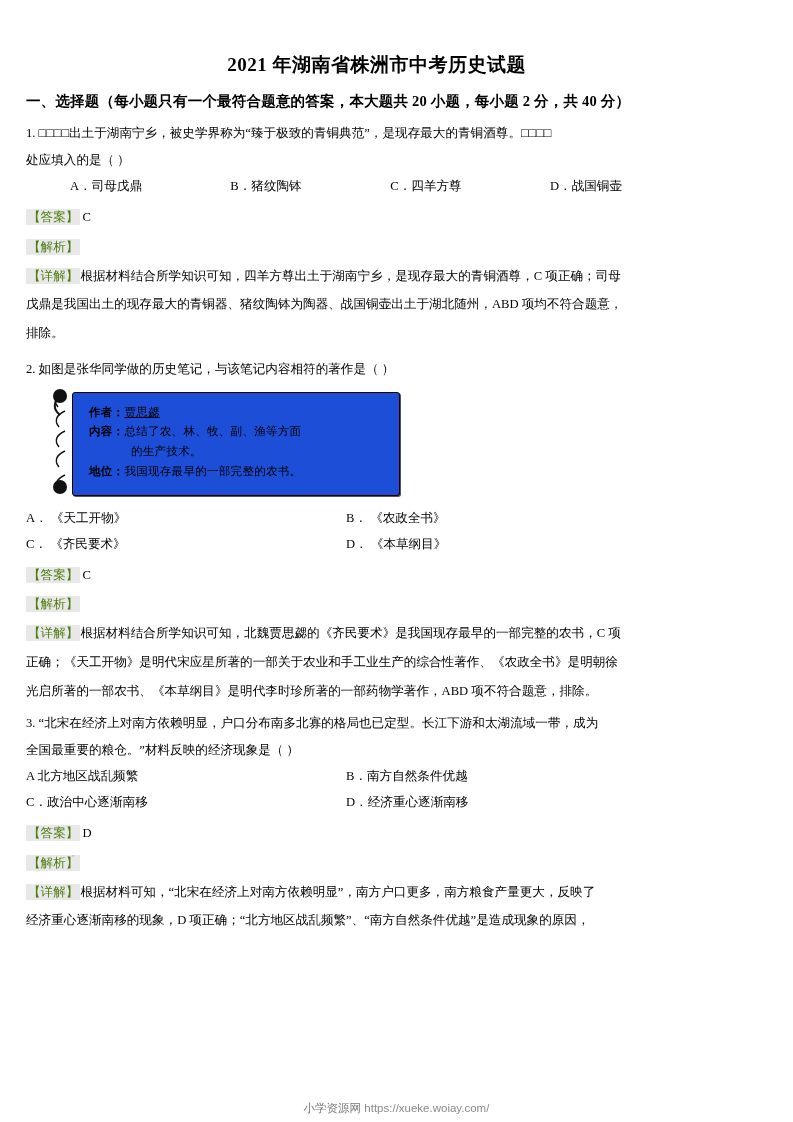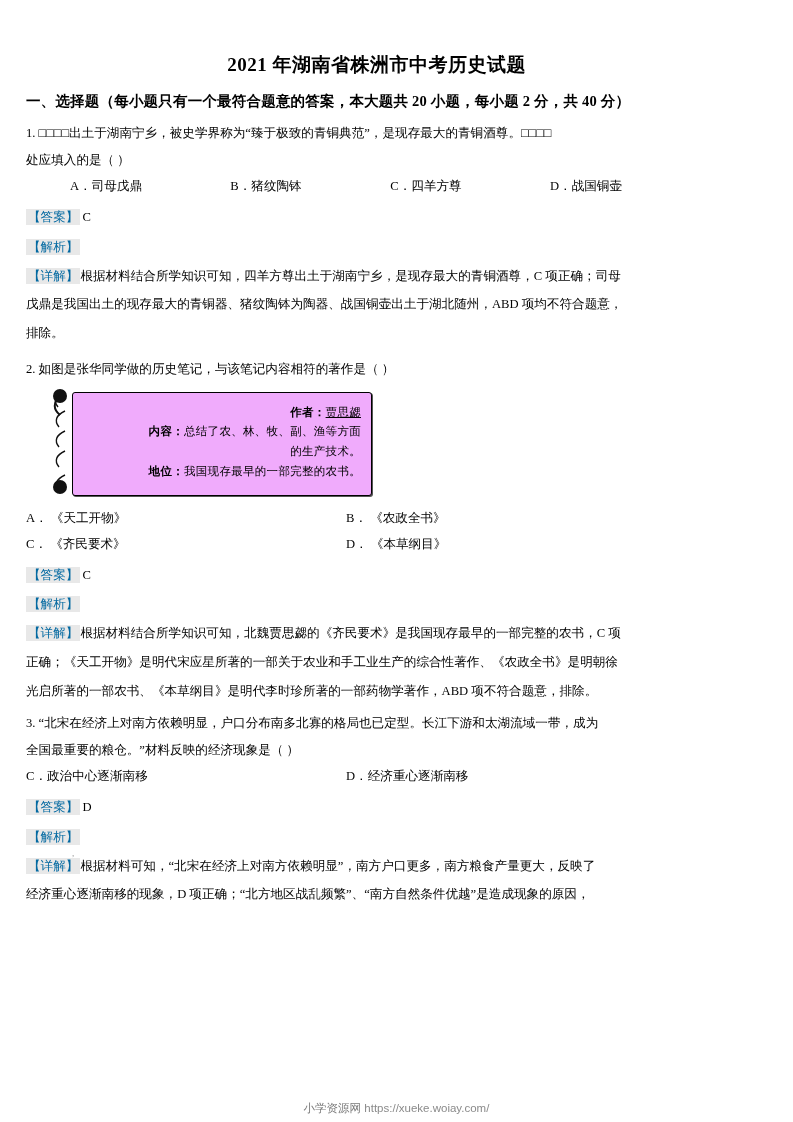--- a/index.html
+++ b/index.html
@@ -53,21 +53,21 @@
   .opts4 .op { width: 160px; text-align: center; }
   .opts2 .op { width: 320px; font-family: Liberation Serif, serif; }
   .opts2b .op { width: 320px; }
   .ans-line {
     margin: 6px 0 2px 0;
     font-size: 12.6px;
     line-height: 1.9;
   }
   .tagbox {
     background: #e8e8e8;
-    color: #0369a1;
+    color: #4d7c0f;
     padding: 1px 2px;
   }
   .ansval {
     color: #000;
     padding-left: 2px;
   }
   .exp {
     font-size: 12.6px;
     line-height: 1.95;
     text-align: justify;
@@ -79,28 +79,27 @@
   
   .note-wrap {
     margin: 10px 0 10px 24px;
     position: relative;
     width: 330px;
   }
   .note {
     position: relative;
     border: 1.6px solid #000;
     border-radius: 3px;
-    width: 300px;
+    width: 328px;
     min-height: 104px;
     margin-left: 22px;
     padding: 10px 10px 8px 16px;
     box-sizing: border-box;
-    background: #f0abfc;
+    background: #1d4ed8;
     box-shadow: 1px 1px 0 #555;
-    text-align: right;
   }
   .note .spiral {
     position: absolute;
     left: -22px;
     top: -6px;
     width: 26px;
     height: 116px;
   }
   .note-line {
     font-family: "Liberation Serif", serif;
@@ -207,20 +206,24 @@
     <div class="exp">正确；《天工开物》是明代宋应星所著的一部关于农业和手工业生产的综合性著作、《农政全书》是明朝徐</div>
     <div class="exp">光启所著的一部农书、《本草纲目》是明代李时珍所著的一部药物学著作，ABD 项不符合题意，排除。</div>
   </div>
 
   <div class="spacer-sm"></div>
 
   <div>
     <div class="q-text">3. “北宋在经济上对南方依赖明显，户口分布南多北寡的格局也已定型。长江下游和太湖流域一带，成为</div>
     <div class="q-text">全国最重要的粮仓。”材料反映的经济现象是（      ）</div>
     <div class="opts opts2b">
+      <span class="op">A  北方地区战乱频繁</span>
+      <span class="op">B．南方自然条件优越</span>
+    </div>
+    <div class="opts opts2b">
       <span class="op">C．政治中心逐渐南移</span>
       <span class="op">D．经济重心逐渐南移</span>
     </div>
     <div class="ans-line">
       <span class="tagbox">【答案】</span><span class="ansval">D</span>
     </div>
     <div class="ans-line">
       <span class="tagbox">【解析】</span>
     </div>
     <div class="exp">

